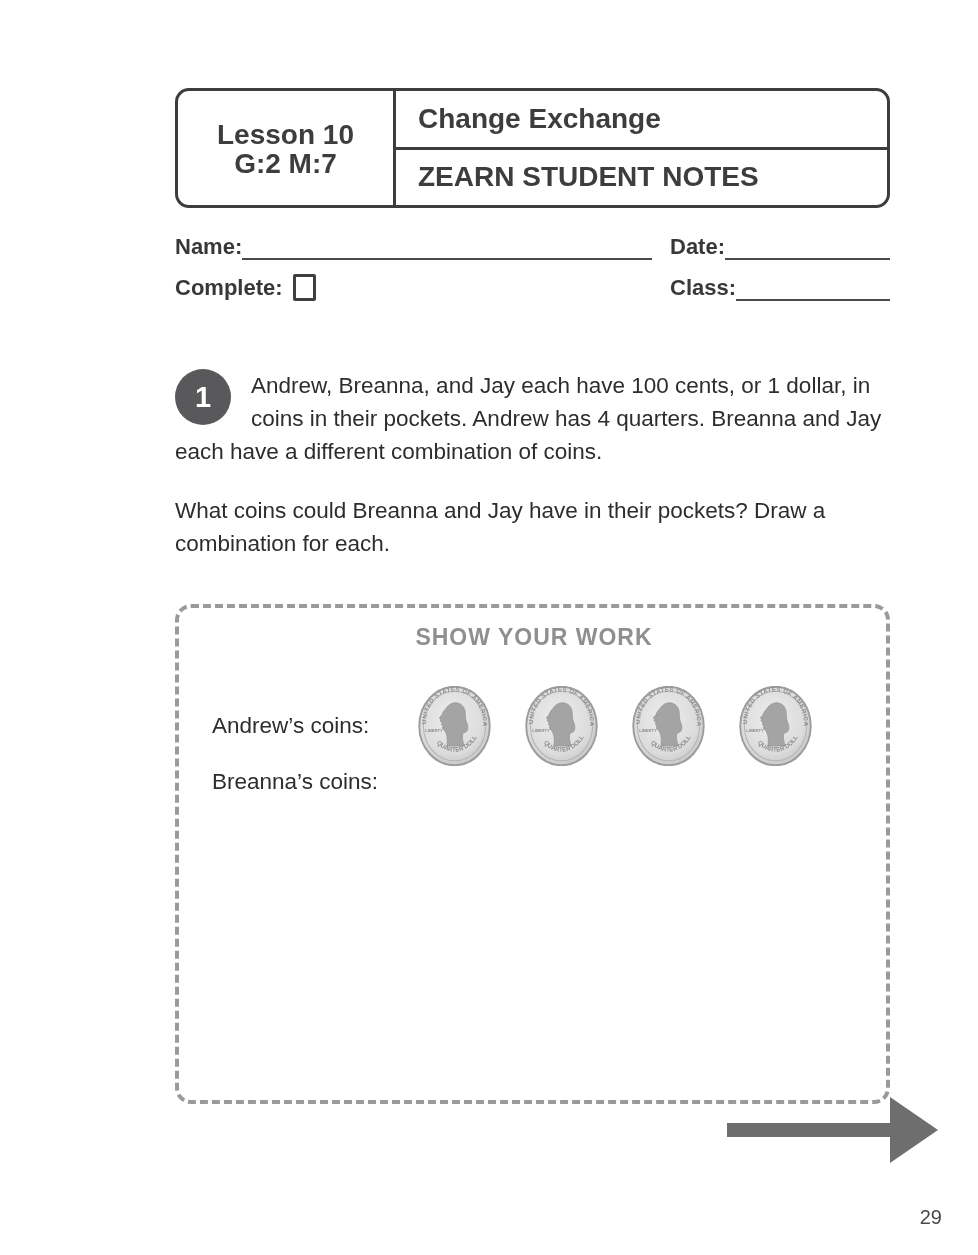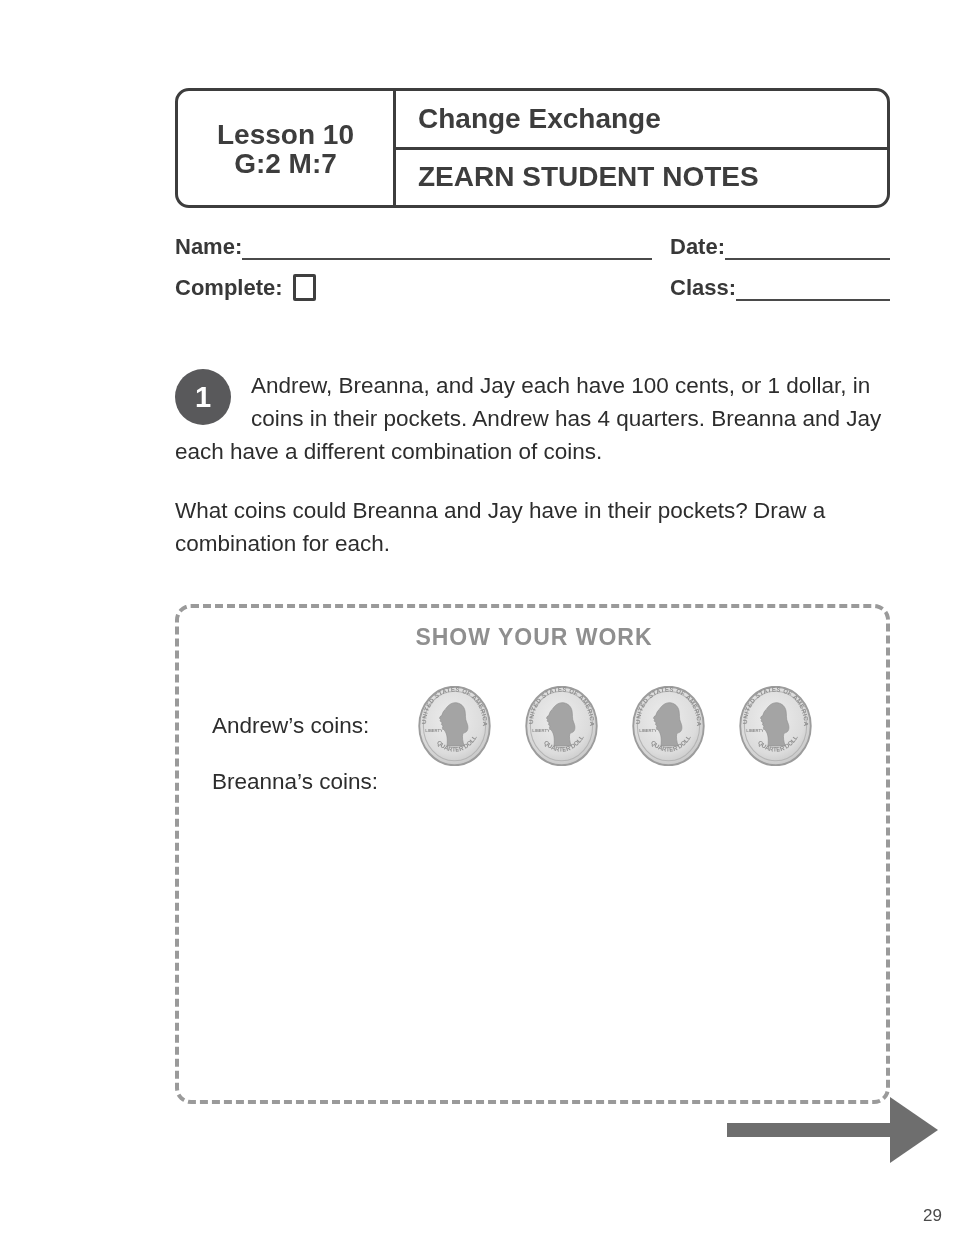--- a/index.html
+++ b/index.html
@@ -103,21 +103,21 @@
   .row-andrew{margin-top:34px;height:82px;}
   .row-breanna{height:30px;}
   .row-jay{margin-top:98px;height:30px;}
   .coins{display:flex;gap:32px;margin-left:48px;align-items:center;}
   .coin{width:75px;height:80px;display:block;}
 
   
   .next-arrow{position:absolute;left:727px;top:1097px;width:211px;height:66px;}
   .page-number{
     position:absolute;right:36px;top:1206px;
-    font-size:17px;color:#4a4a4a;
+    font-size:20px;color:#4a4a4a;
   }
   .svg-defs{position:absolute;width:0;height:0;overflow:hidden;}
 </style>
 </head>
 <body>
 
 <div class="page">
 
   <svg class="svg-defs" aria-hidden="true">
     <defs>

